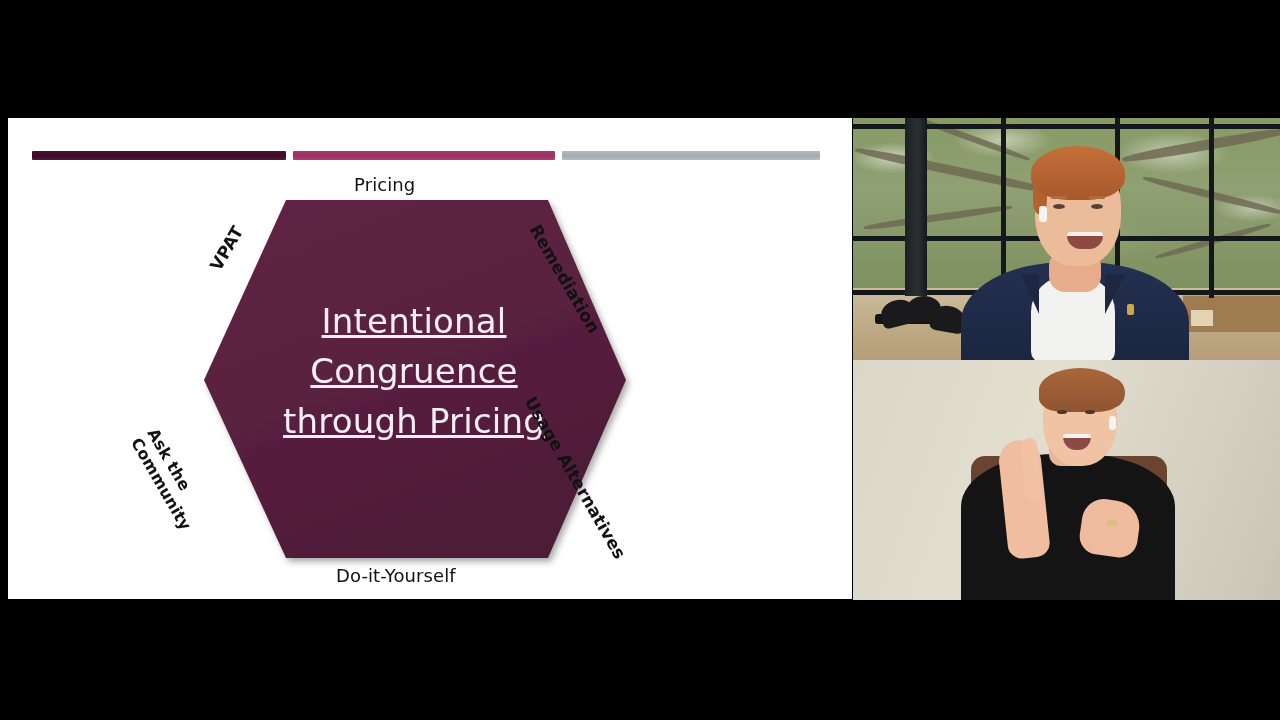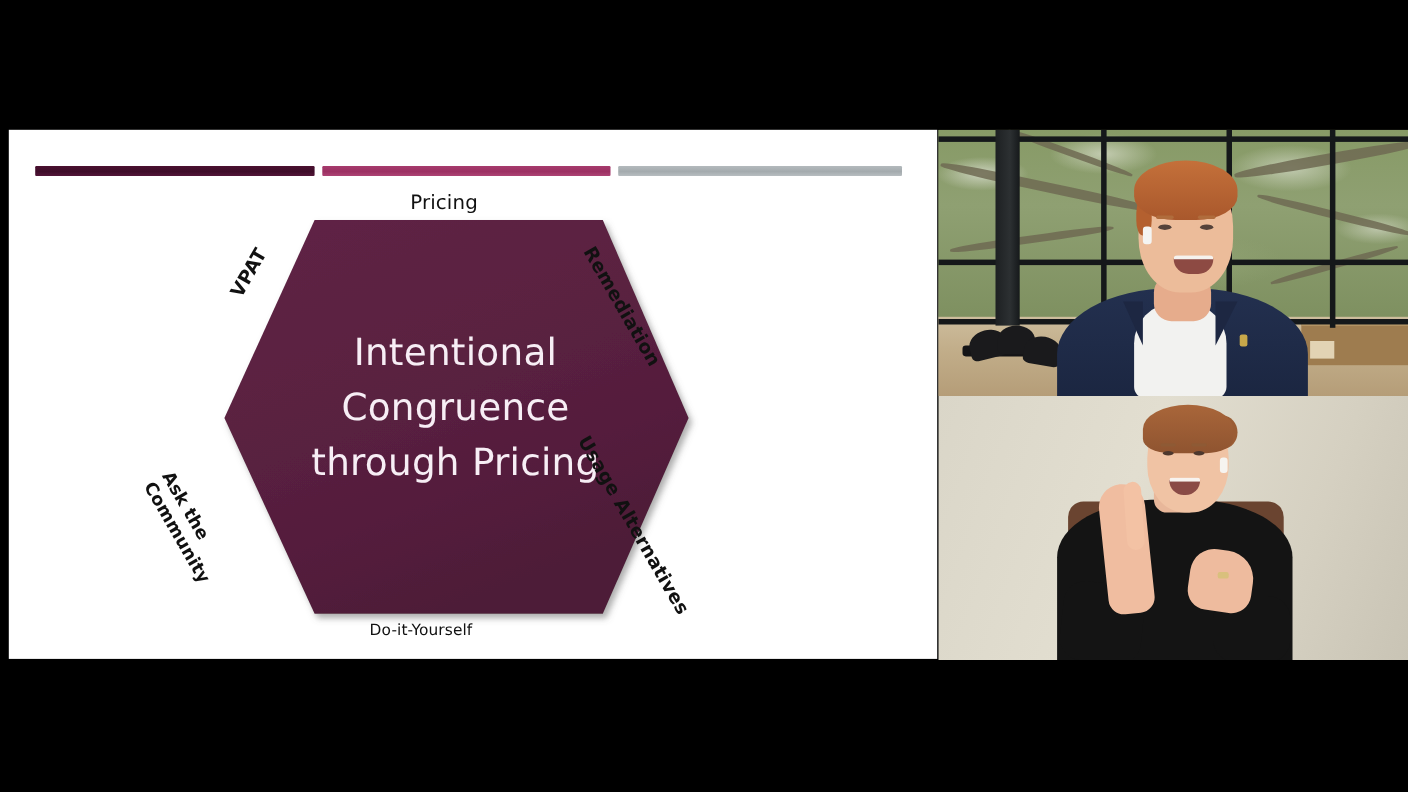--- a/index.html
+++ b/index.html
@@ -86,42 +86,42 @@
     width: 420px;
     text-align: center;
     color: #f7eef5;
     font-family: "DejaVu Sans", sans-serif;
     font-size: 34px;
     line-height: 50px;
     font-weight: 400;
     letter-spacing: 0.2px;
     pointer-events: none;
   }
-  .hex-center-text span { display: block; }
+  .hex-center-text span { display: block; text-decoration: underline; }
 
   
   .edge-label {
     position: absolute;
     color: #111111;
     font-family: "DejaVu Sans", sans-serif;
     font-size: 17px;
     font-weight: 600;
     white-space: nowrap;
     letter-spacing: 0.1px;
   }
   .lbl-pricing {
-    left: 365px;
+    left: 346px;
     top: 56px;
     font-size: 18px;
     font-weight: 500;
   }
   .lbl-diy {
     left: 328px;
     top: 447px;
-    font-size: 14px;
+    font-size: 18px;
     font-weight: 500;
   }
   .lbl-vpat {
     left: 198px;
     top: 146px;
     transform: rotate(-60deg);
     transform-origin: left top;
     font-size: 17px;
     font-weight: 600;
   }

